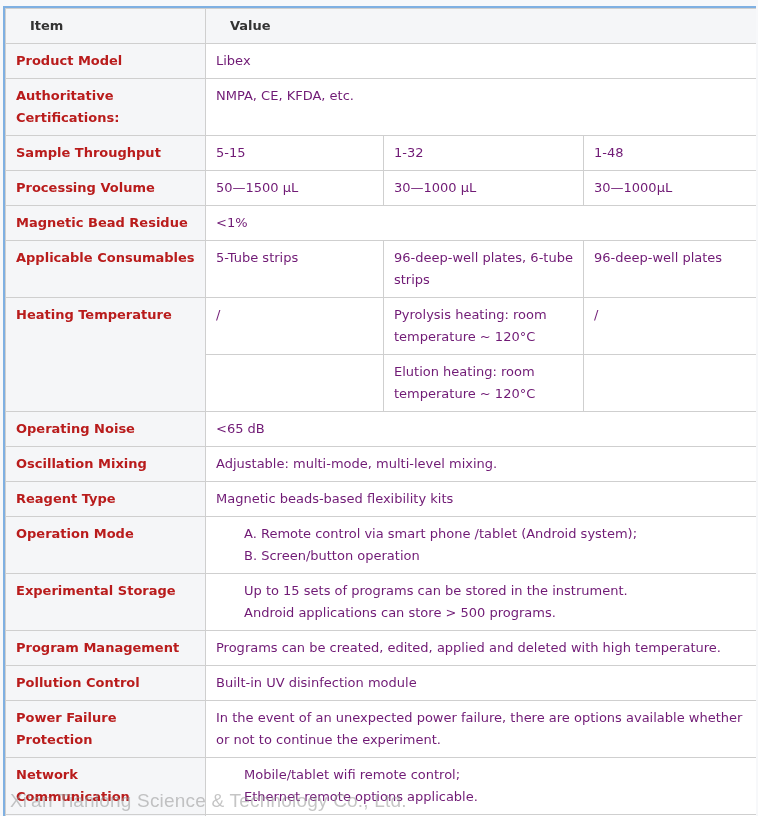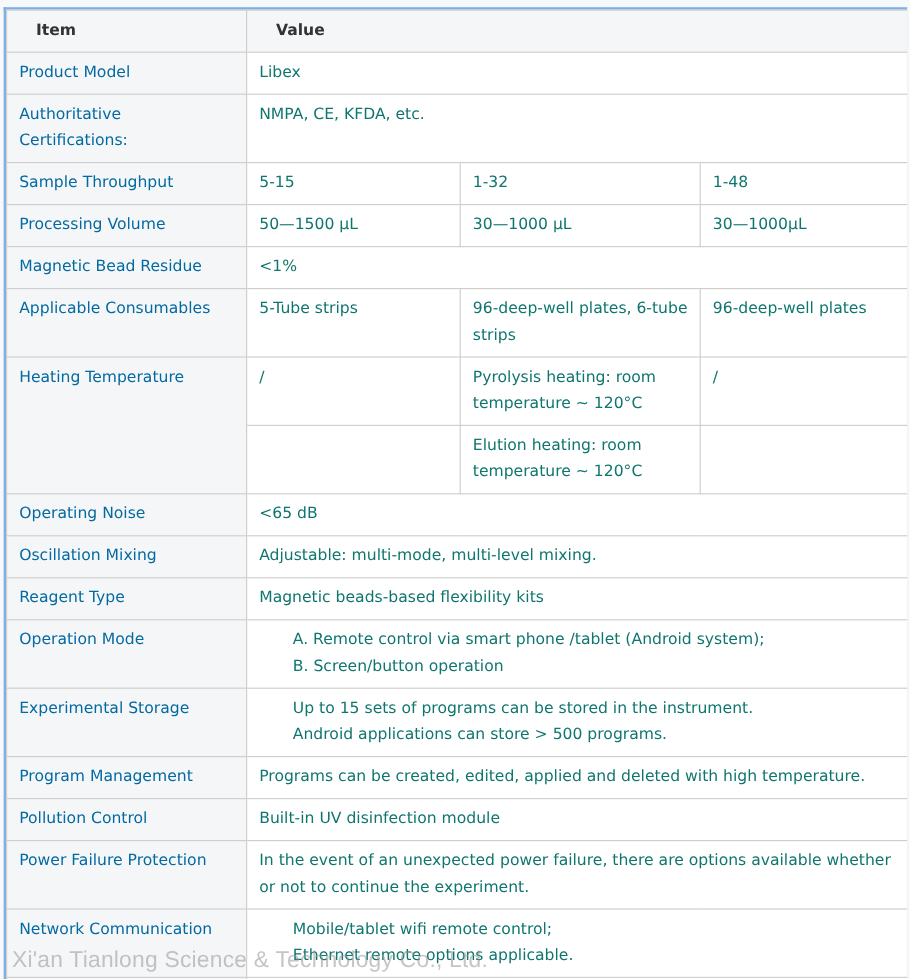--- a/index.html
+++ b/index.html
@@ -44,27 +44,27 @@
     }
     table.spec thead th {
       background: #f5f6f8;
       font-weight: bold;
       color: #333333;
       height: 20px;
       padding-left: 24px;
     }
     table.spec tbody td.label {
       background: #f5f6f8;
-      font-weight: normal;
-      color: #0369a1;
+      font-weight: bold;
+      color: #b91c1c;
       margin-left: 36px;
     }
     table.spec tbody td.value {
       background: #ffffff;
-      color: #0f766e;
+      color: #701a75;
     }
     .line { display: block; margin-left: 28px; }
     .watermark {
       position: absolute;
       left: 10px;
       top: 790px;
       font-family: "Liberation Sans", sans-serif;
       font-size: 19px;
       color: rgba(150, 150, 150, 0.55);
       white-space: nowrap;

